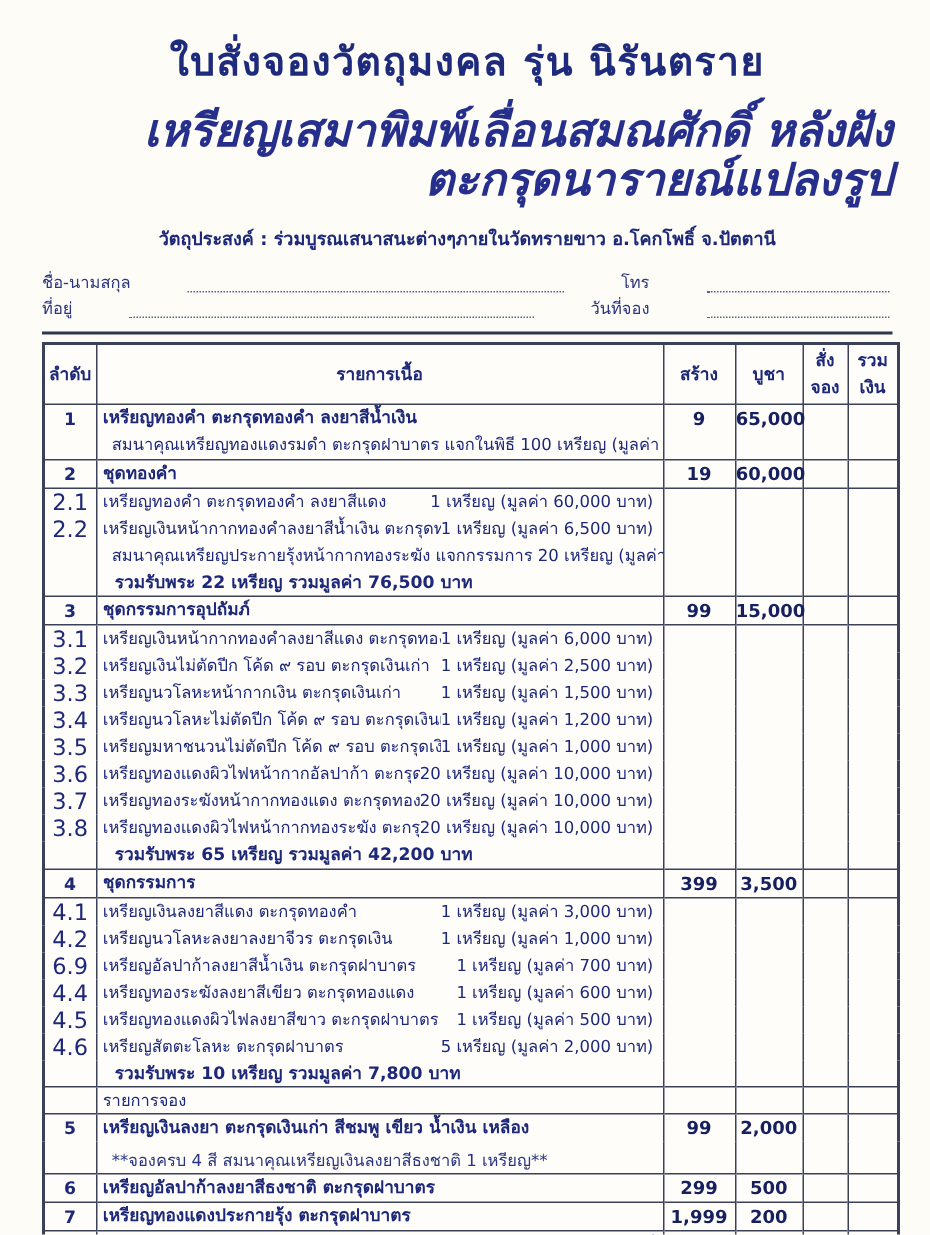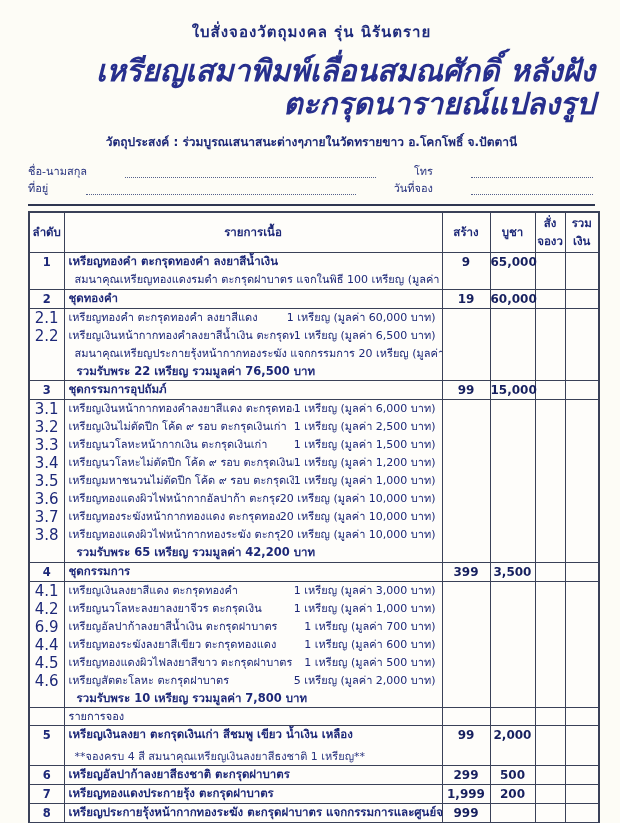--- a/index.html
+++ b/index.html
@@ -5,21 +5,21 @@
   * { margin:0; padding:0; box-sizing:border-box; }
   html,body { width:620px; height:823px; }
   body {
     background:#fdfcf6;
     font-family:"DejaVu Sans", sans-serif;
     color:#1d2878;
     overflow:hidden;
   }
   .page { padding:12px 25px 0 28px; }
 
-  .title1 { text-align:center; font-weight:bold; font-size:15px; color:#1e2a7c; letter-spacing:1px; margin-top:8px; }
+  .title1 { text-align:center; font-weight:bold; font-size:26px; color:#1e2a7c; letter-spacing:1px; margin-top:8px; }
   .title2 { text-align:right; font-style:italic; font-weight:bold;
             font-family:"DejaVu Serif", serif; font-size:30px; color:#272f8d;
             margin-top:10px; line-height:1.1; }
   .purpose { text-align:center; font-weight:bold; font-size:12px; color:#1d2878; margin-top:12px; }
 
   .formlines { margin-top:13px; font-size:11px; color:#2a3580; }
   .fline { display:flex; align-items:flex-end; height:17px;gap:36px; }
   .flabel { white-space:nowrap; padding-bottom:1px; }
   .dots { flex:1 1 auto; border-bottom:1.6px dotted #55608c; margin:0 2px 3px 2px; height:10px; }
   .dots.short { flex:0 0 122px; }
@@ -84,21 +84,21 @@
       <col style="width:45px">
         <col style="width:30px">
         <col style="width:34px">
     </colgroup>
     <thead>
       <tr>
         <th>ลำดับ</th>
         <th>รายการเนื้อ</th>
         <th>สร้าง</th>
         <th>บูชา</th>
-        <th>สั่งจองว</th>
+        <th>สั่งจอง</th>
         <th>รวมเงิน</th>
       </tr>
     </thead>
     <tbody>
         <tr>
           <td class="c-no item sec-top">1</td>
           <td class="c-desc item sec-top">
             <div class="line">
               <span class="dtext">เหรียญทองคำ ตะกรุดทองคำ ลงยาสีน้ำเงิน</span>
             </div>

